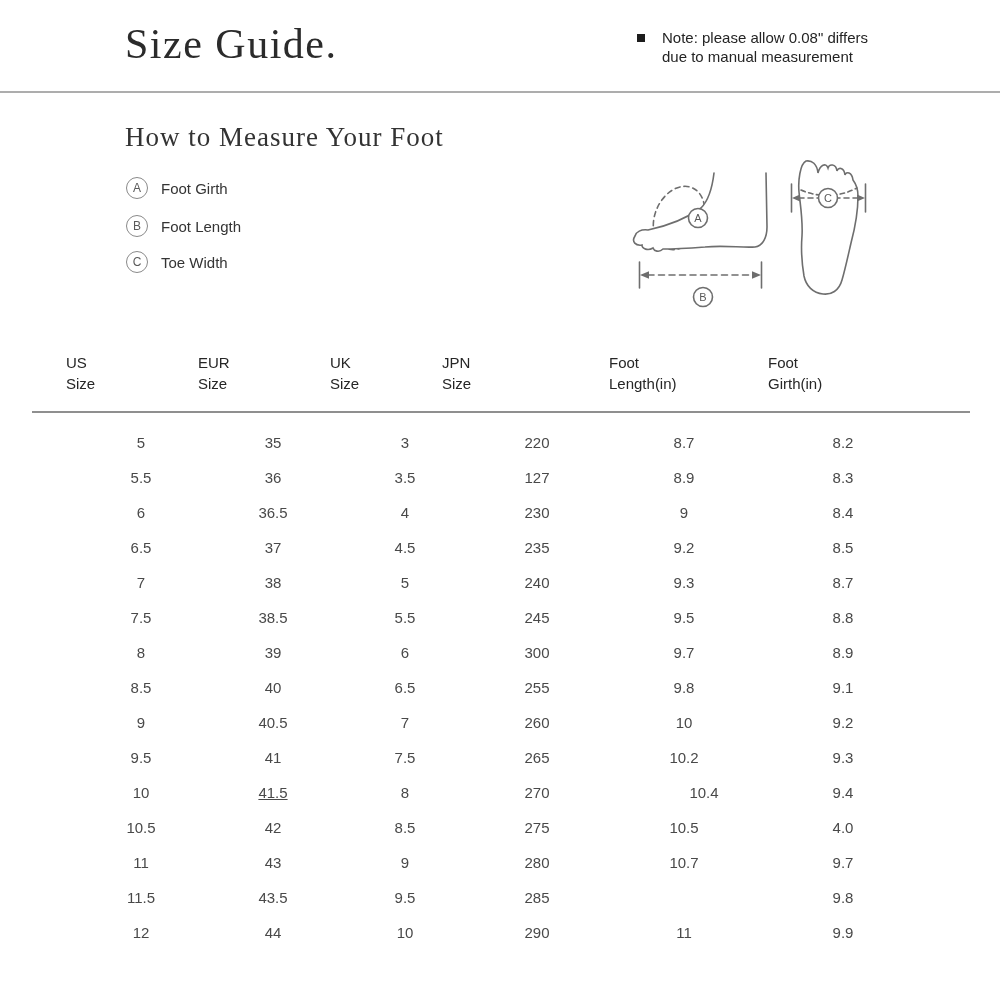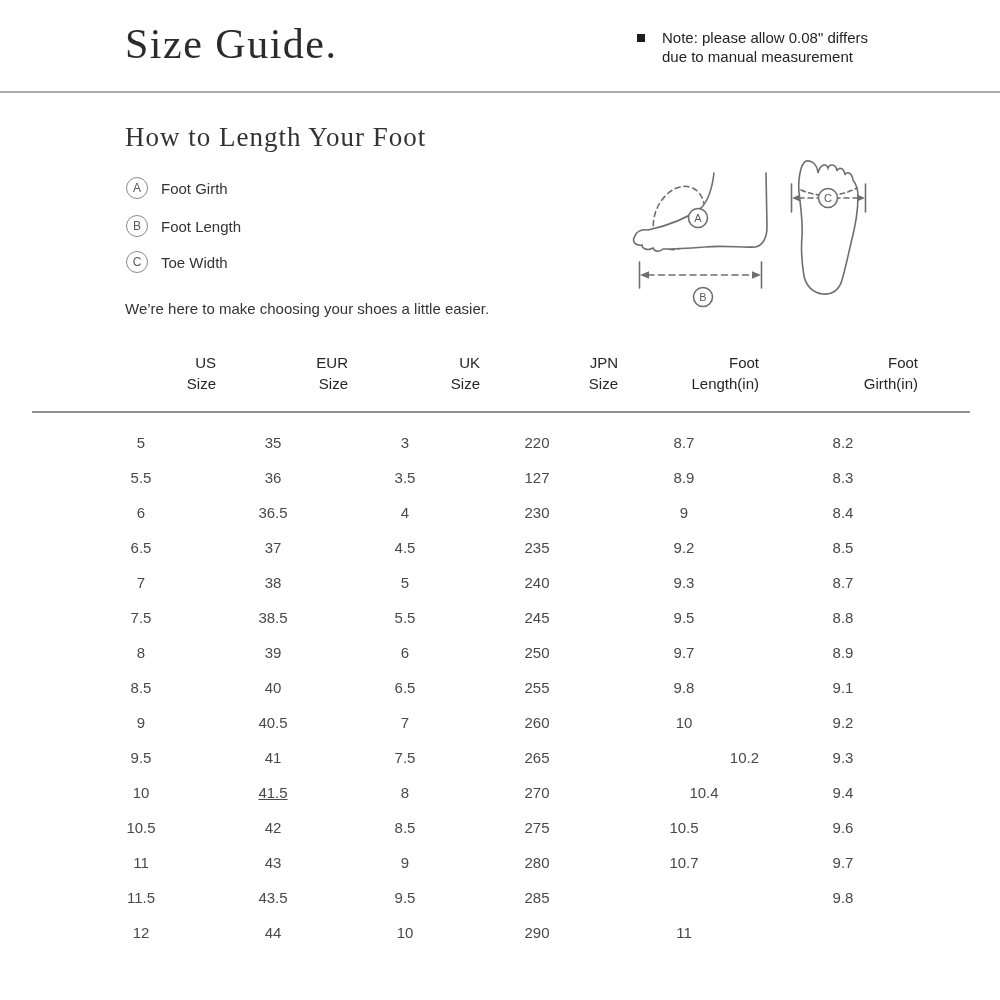--- a/index.html
+++ b/index.html
@@ -28,21 +28,21 @@
   .circle-letter{
     width:20px;height:20px;border:1px solid #8a8a8a;border-radius:50%;
     display:inline-flex;align-items:center;justify-content:center;
     font-size:12px;color:#5a5a5a;flex:0 0 auto;
   }
   .mi-label{margin-left:13px;font-size:15px;color:#343434;}
   .tagline{position:absolute;left:125px;top:300px;font-size:15px;color:#343434;}
   .diagram{position:absolute;left:615px;top:148px;}
   
   .thead{position:absolute;left:0;top:352px;width:1000px;height:48px;}
-  .th{position:absolute;width:150px;text-align:right;font-size:15px;line-height:21px;color:#262626;}
+  .th{position:absolute;width:150px;text-align:left;font-size:15px;line-height:21px;color:#262626;}
   .table-rule{position:absolute;left:32px;top:411px;width:938px;height:2px;background:#8f8f8f;}
   .tbody{position:absolute;left:0;top:425px;width:1000px;}
   .tr{position:relative;width:1000px;height:35px;}
   .td{position:absolute;top:0;width:150px;height:35px;line-height:35px;text-align:center;
       font-size:15px;color:#494949;}
 </style>
 </head>
 <body>
 
 <div class="page">
@@ -50,36 +50,35 @@
   <div class="title">Size Guide.</div>
   <div class="note">
     <span class="note-bullet"></span>
     <span class="note-text">
       <span>Note: please allow 0.08" differs</span><br>
       <span>due to manual measurement</span>
     </span>
   </div>
   <div class="rule-top"></div>
 
-  <div class="measure-heading">How to Length Your Foot</div>
+  <div class="measure-heading">How to Measure Your Foot</div>
 
   <div class="measure-item mi-a">
     <span class="circle-letter">A</span>
     <span class="mi-label">Foot Girth</span>
   </div>
   <div class="measure-item mi-b">
     <span class="circle-letter">B</span>
     <span class="mi-label">Foot Length</span>
   </div>
   <div class="measure-item mi-c">
     <span class="circle-letter">C</span>
     <span class="mi-label">Toe Width</span>
   </div>
 
-  <div class="tagline">We’re here to make choosing your shoes a little easier.</div>
 
   <svg class="diagram" width="270" height="175" viewBox="0 0 270 175">
     <g stroke="#6e6e6e" fill="none" stroke-width="1.6" stroke-linecap="round">
 
       <ellipse cx="64" cy="70" rx="24" ry="33" transform="rotate(24 64 70)" stroke-dasharray="5,4"></ellipse>
 
       <path fill="#ffffff" stroke="none" d="M 99,-5 L 99,25 C 97,42 93,53 86,60 C 68,73 47,79 33,82 C 26,81 21,84 20,88
                C 16,94 21,98 27,97 C 27,101 33,103 38,100 C 39,103 44,105 48,101
                C 62,101 76,100 90,99 C 110,97 127,100 140,99 C 148,98 152,89 152,79 L 151,-5 Z"></path>
 
@@ -115,21 +114,21 @@
       <polygon points="250,50 242,46.5 242,53.5" fill="#6e6e6e" stroke="none"></polygon>
       <circle cx="213" cy="50" r="9.5" fill="#ffffff"></circle>
       <text x="213" y="54" text-anchor="middle" font-size="11" fill="#5a5a5a" stroke="none" font-family="Liberation Sans, sans-serif">C</text>
     </g>
   </svg>
 
   <div class="thead">
       <div class="th" style="left: 66px;"><span>US</span><br><span>Size</span></div>
       <div class="th" style="left: 198px;"><span>EUR</span><br><span>Size</span></div>
       <div class="th" style="left: 330px;"><span>UK</span><br><span>Size</span></div>
-      <div class="th" style="left: 468px;"><span>JPN</span><br><span>Size</span></div>
+      <div class="th" style="left: 442px;"><span>JPN</span><br><span>Size</span></div>
       <div class="th" style="left: 609px;"><span>Foot</span><br><span>Length(in)</span></div>
       <div class="th" style="left: 768px;"><span>Foot</span><br><span>Girth(in)</span></div>
     </div>
   <div class="table-rule"></div>
   <div class="tbody">
       <div class="tr">
         <span class="td" style="left: 66px;">5</span>
         <span class="td" style="left: 198px;">35</span>
         <span class="td" style="left: 330px;">3</span>
         <span class="td" style="left: 462px;">220</span>
@@ -173,21 +172,21 @@
         <span class="td" style="left: 198px;">38.5</span>
         <span class="td" style="left: 330px;">5.5</span>
         <span class="td" style="left: 462px;">245</span>
         <span class="td" style="left: 609px;">9.5</span>
         <span class="td" style="left: 768px;">8.8</span>
       </div>
       <div class="tr">
         <span class="td" style="left: 66px;">8</span>
         <span class="td" style="left: 198px;">39</span>
         <span class="td" style="left: 330px;">6</span>
-        <span class="td" style="left: 462px;">250</span>
+        <span class="td" style="left: 462px;">300</span>
         <span class="td" style="left: 609px;">9.7</span>
         <span class="td" style="left: 768px;">8.9</span>
       </div>
       <div class="tr">
         <span class="td" style="left: 66px;">8.5</span>
         <span class="td" style="left: 198px;">40</span>
         <span class="td" style="left: 330px;">6.5</span>
         <span class="td" style="left: 462px;">255</span>
         <span class="td" style="left: 609px;">9.8</span>
         <span class="td" style="left: 768px;">9.1</span>
@@ -198,38 +197,38 @@
         <span class="td" style="left: 330px;">7</span>
         <span class="td" style="left: 462px;">260</span>
         <span class="td" style="left: 609px;">10</span>
         <span class="td" style="left: 768px;">9.2</span>
       </div>
       <div class="tr">
         <span class="td" style="left: 66px;">9.5</span>
         <span class="td" style="left: 198px;">41</span>
         <span class="td" style="left: 330px;">7.5</span>
         <span class="td" style="left: 462px;">265</span>
-        <span class="td" style="left: 609px; text-align: right;">10.2</span>
+        <span class="td" style="left: 609px;">10.2</span>
         <span class="td" style="left: 768px;">9.3</span>
       </div>
       <div class="tr">
         <span class="td" style="left: 66px;">10</span>
         <span class="td" style="left: 198px; text-decoration: underline;">41.5</span>
         <span class="td" style="left: 330px;">8</span>
         <span class="td" style="left: 462px;">270</span>
         <span class="td" style="left: 629px;">10.4</span>
         <span class="td" style="left: 768px;">9.4</span>
       </div>
       <div class="tr">
         <span class="td" style="left: 66px;">10.5</span>
         <span class="td" style="left: 198px;">42</span>
         <span class="td" style="left: 330px;">8.5</span>
         <span class="td" style="left: 462px;">275</span>
         <span class="td" style="left: 609px;">10.5</span>
-        <span class="td" style="left: 768px;">9.6</span>
+        <span class="td" style="left: 768px;">4.0</span>
       </div>
       <div class="tr">
         <span class="td" style="left: 66px;">11</span>
         <span class="td" style="left: 198px;">43</span>
         <span class="td" style="left: 330px;">9</span>
         <span class="td" style="left: 462px;">280</span>
         <span class="td" style="left: 609px;">10.7</span>
         <span class="td" style="left: 768px;">9.7</span>
       </div>
       <div class="tr">
@@ -238,16 +237,17 @@
         <span class="td" style="left: 330px;">9.5</span>
         <span class="td" style="left: 462px;">285</span>
         <span class="td" style="left: 768px;">9.8</span>
       </div>
       <div class="tr">
         <span class="td" style="left: 66px;">12</span>
         <span class="td" style="left: 198px;">44</span>
         <span class="td" style="left: 330px;">10</span>
         <span class="td" style="left: 462px;">290</span>
         <span class="td" style="left: 609px;">11</span>
+        <span class="td" style="left: 768px;">9.9</span>
       </div>
     </div>
 
 </div>
 
 </body></html>

